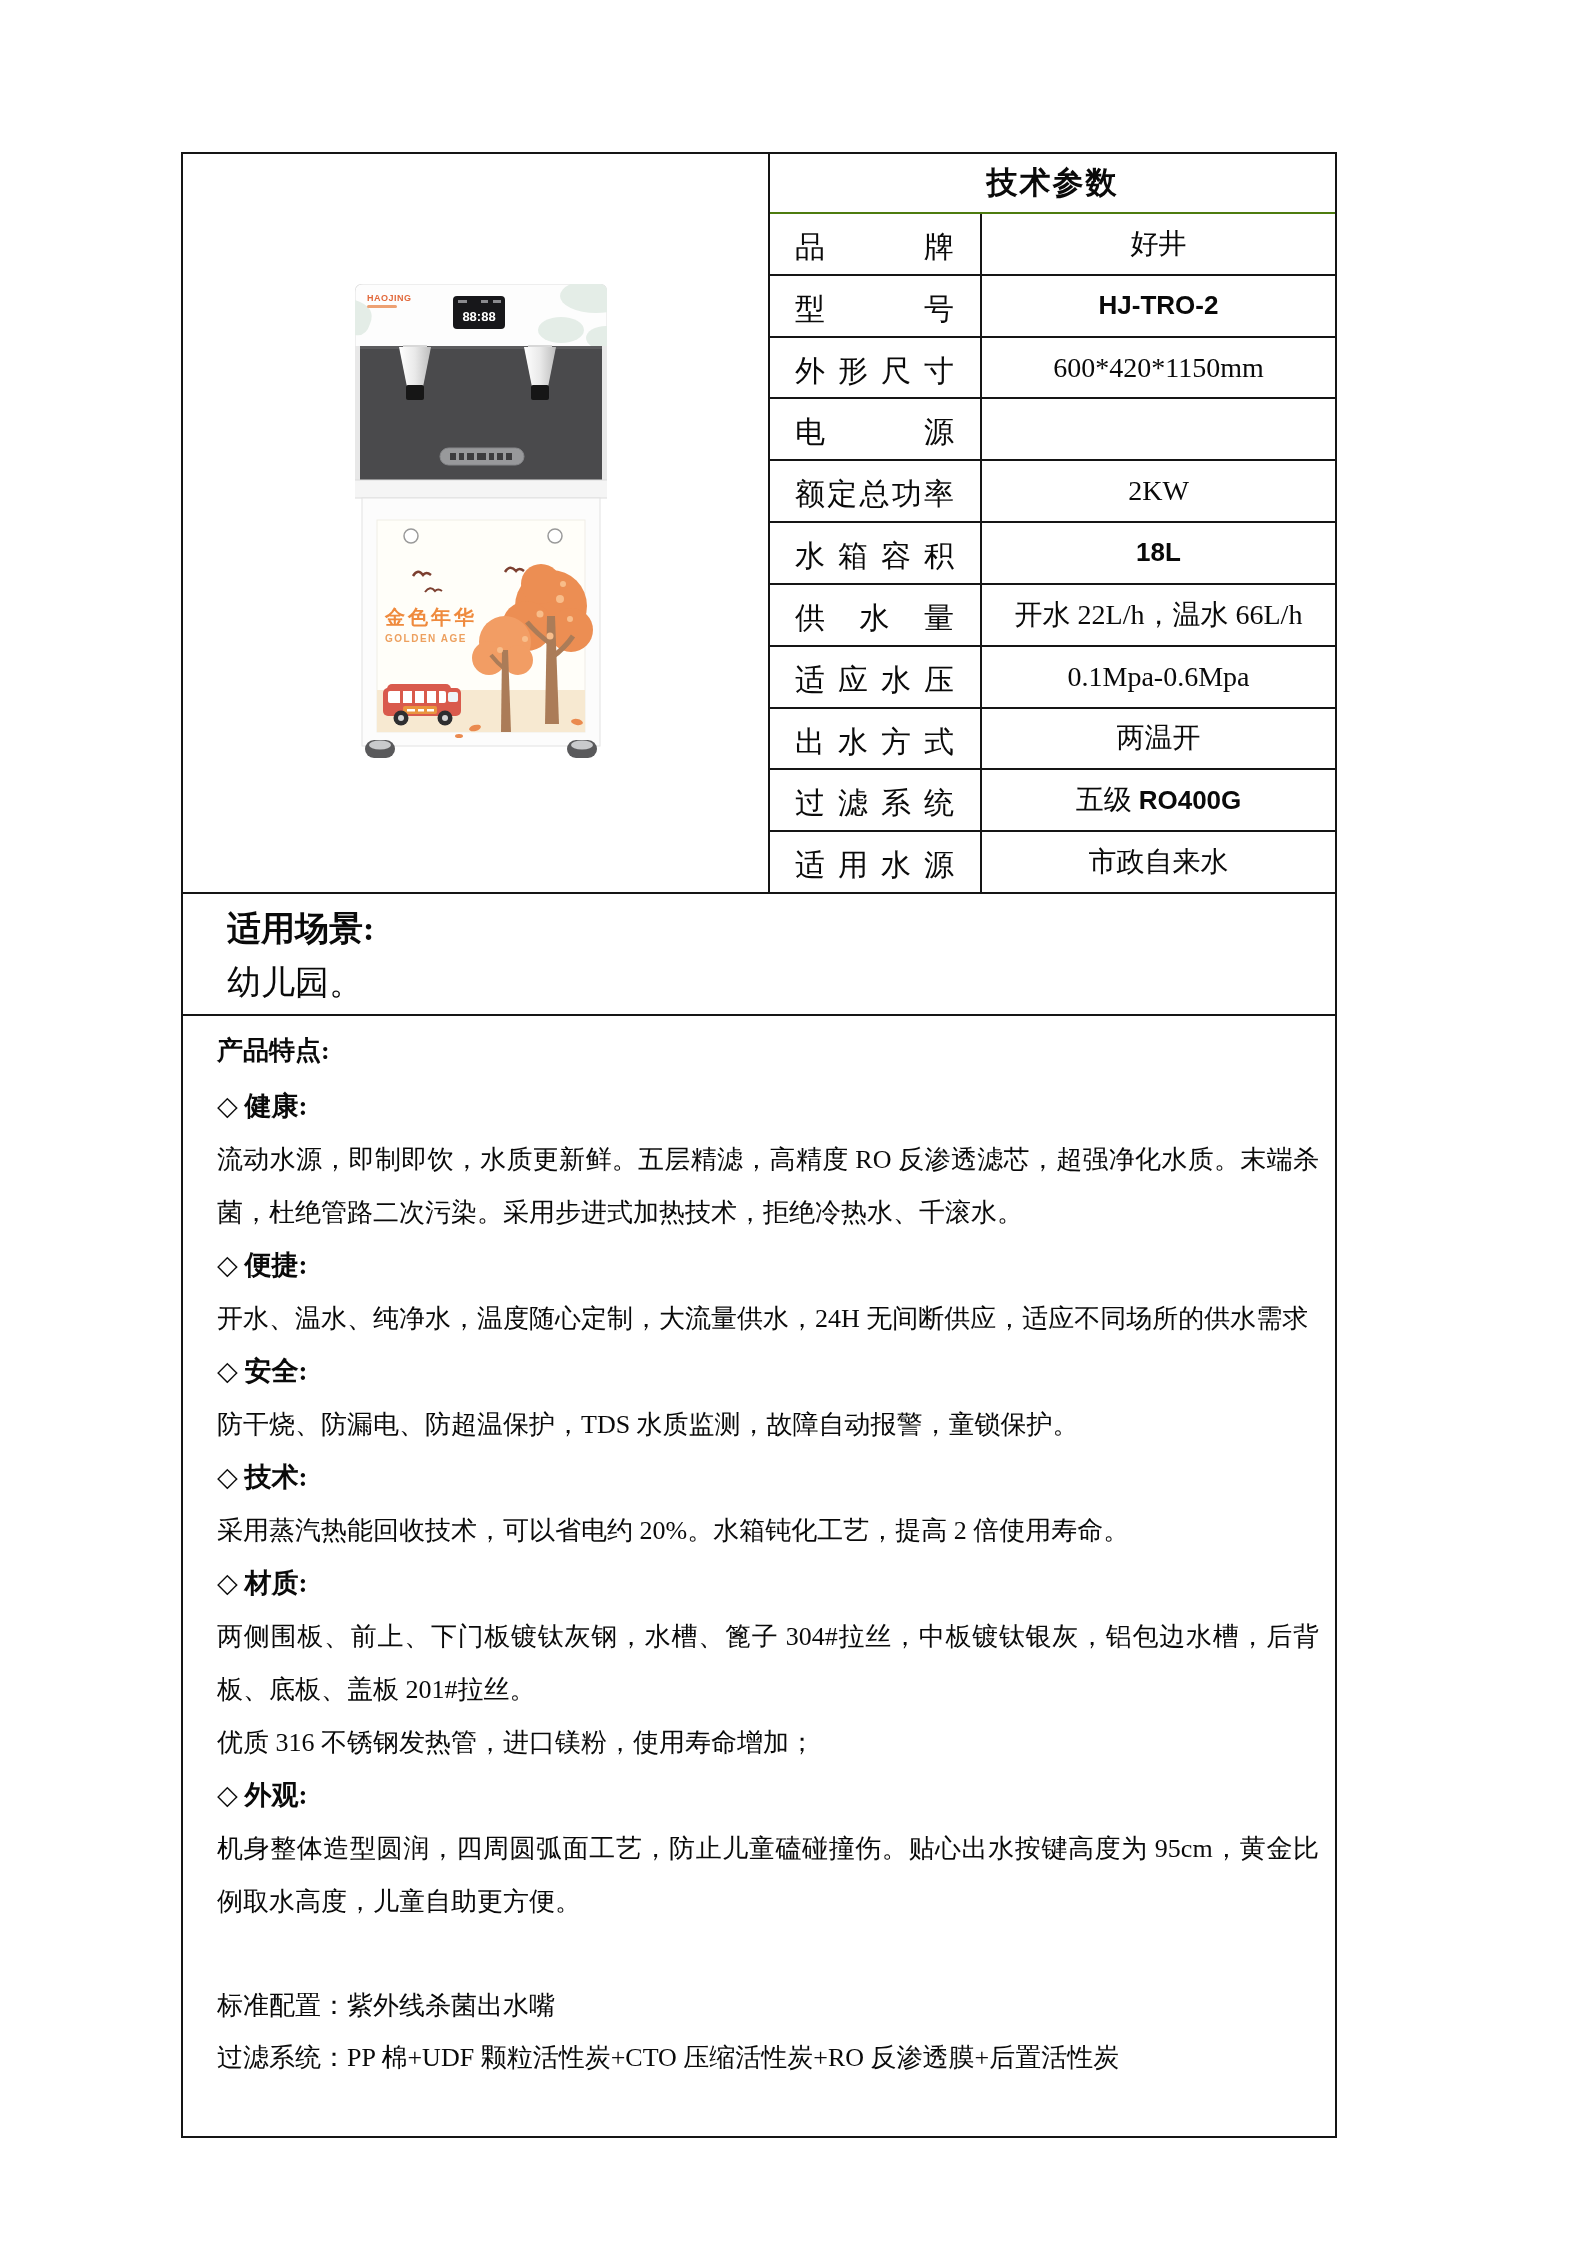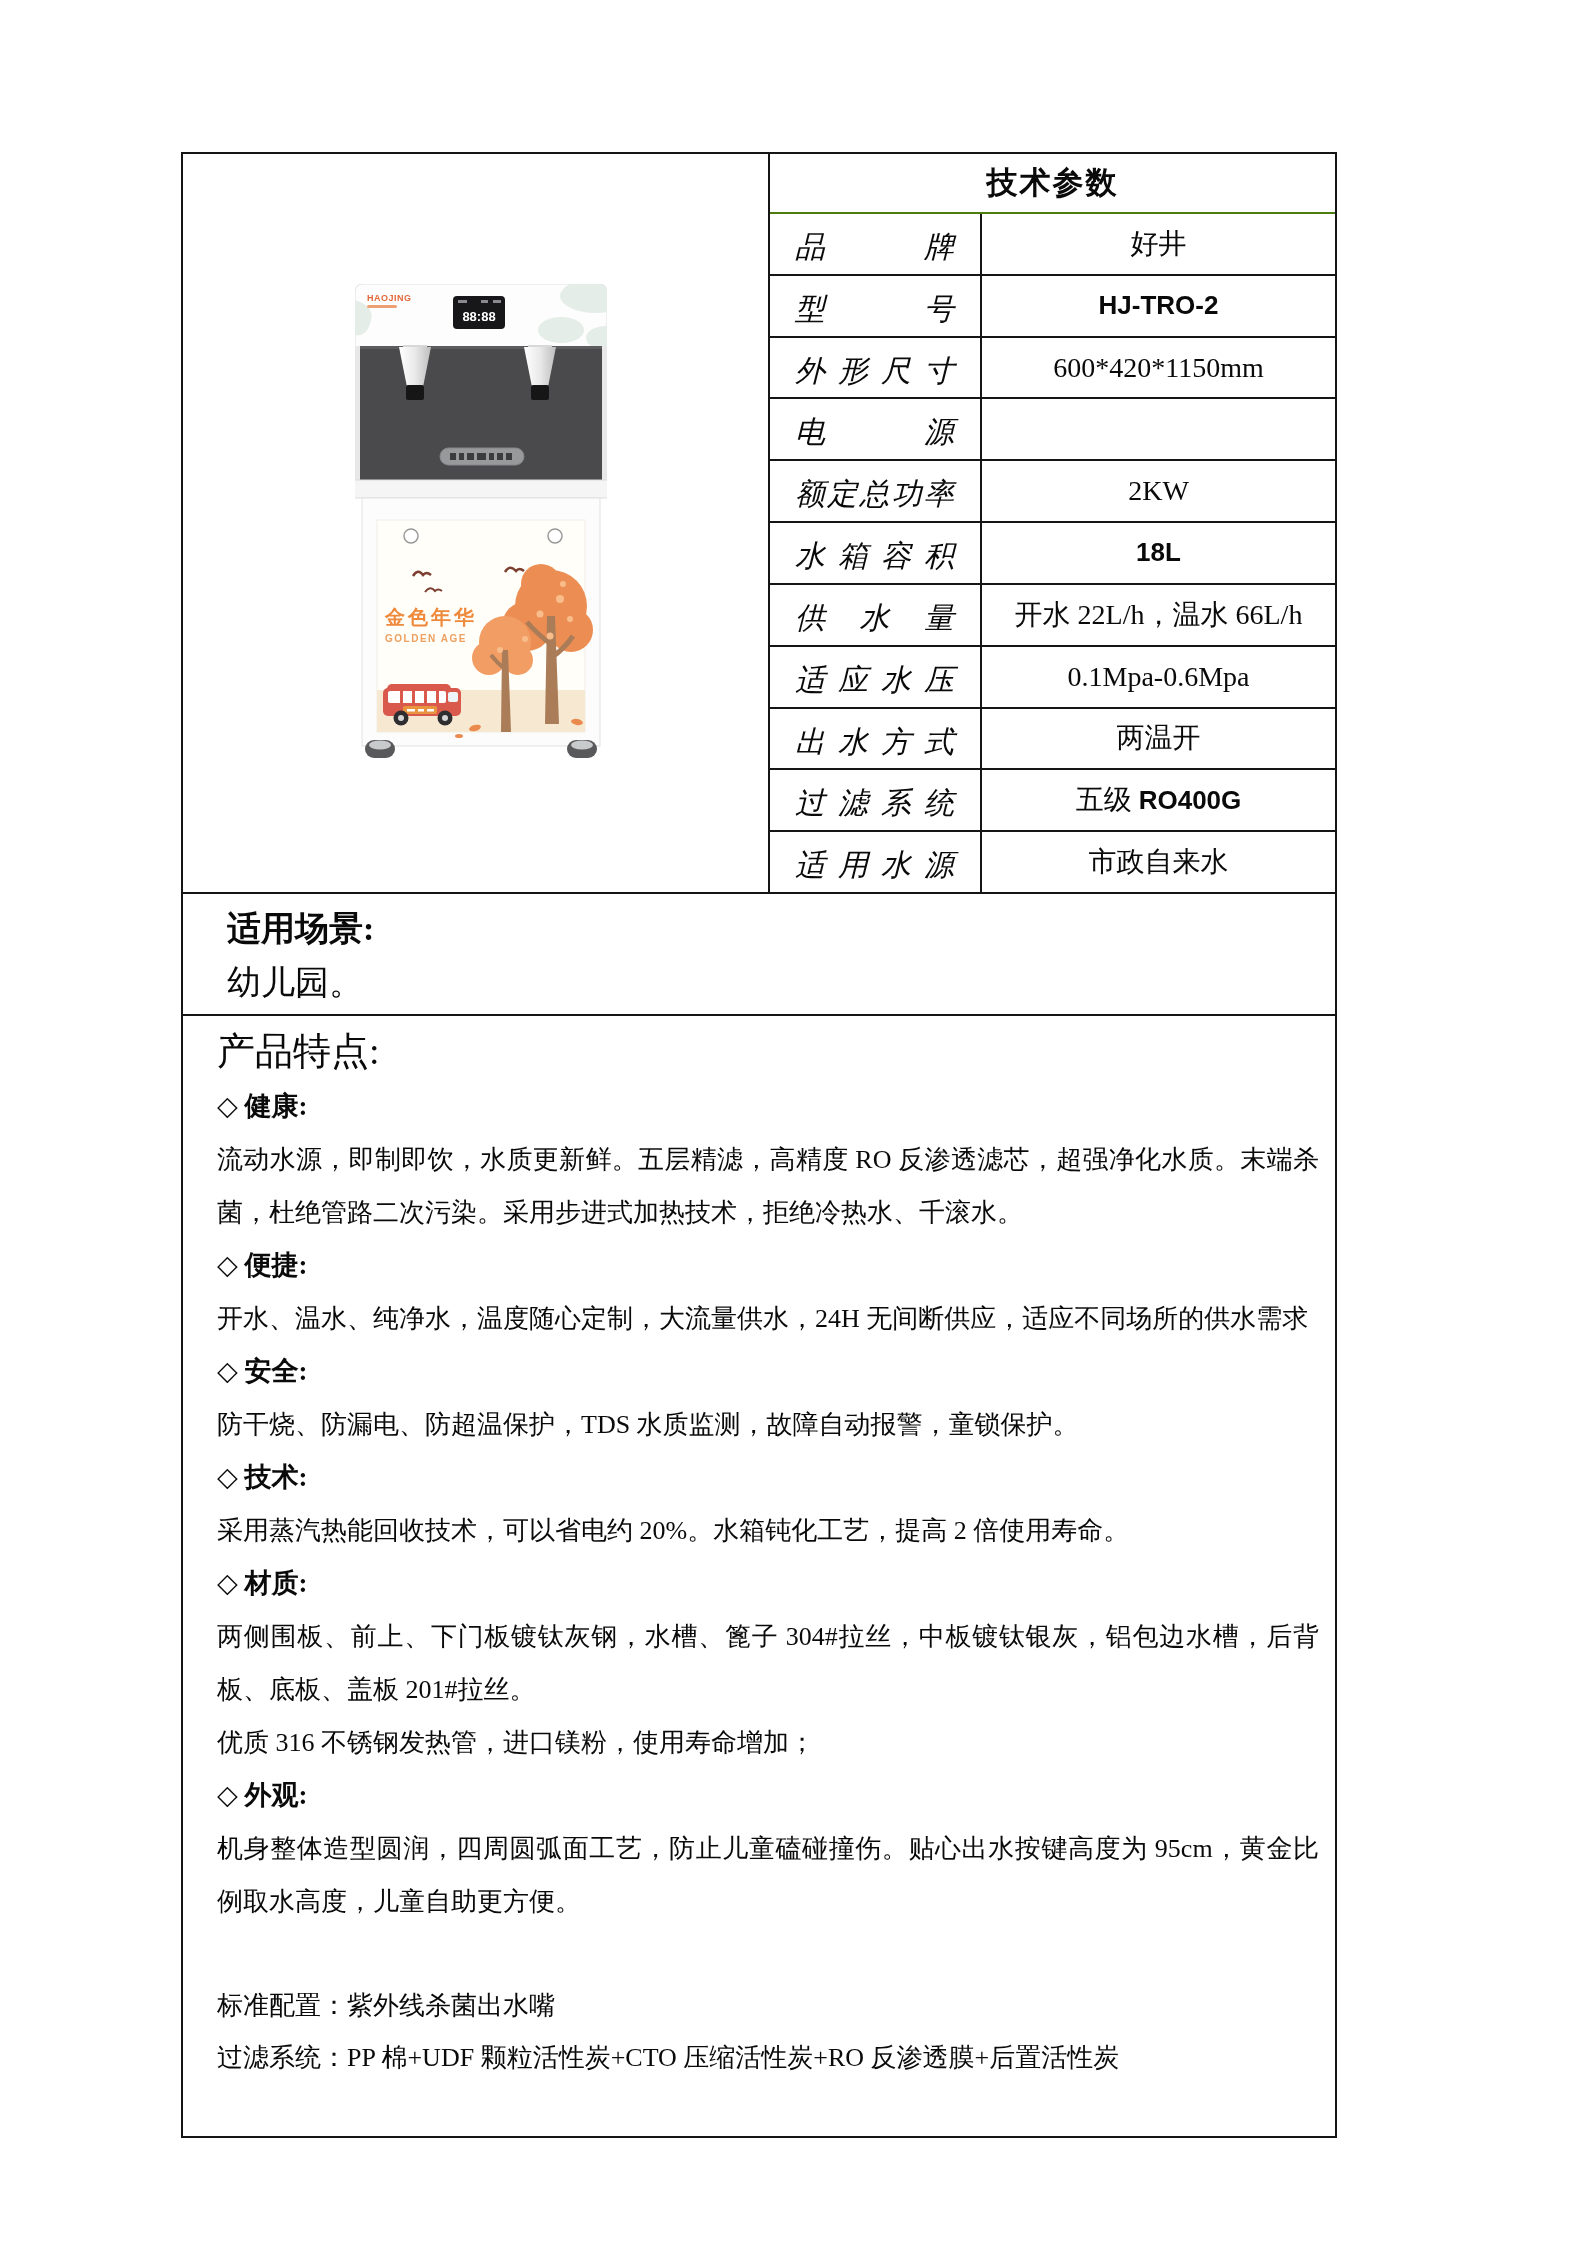--- a/index.html
+++ b/index.html
@@ -15,33 +15,33 @@
   
   .spec{display:flex;height:742px;}
   .img-cell{width:587px;border-right:2px solid #151515;position:relative;box-sizing:border-box;}
   .params{flex:1;display:flex;flex-direction:column;}
   .thead{height:58px;border-bottom:2px solid #4d7c0f;display:flex;align-items:center;justify-content:center;
          font-weight:bold;font-size:31px;letter-spacing:2px;}
   .trow{flex:1 1 0;display:flex;border-bottom:2px solid #151515;min-height:0;}
   .trow:last-child{border-bottom:none;}
   .tname{width:212px;border-right:2px solid #151515;box-sizing:border-box;
          padding:13px 25px 0 25px;font-size:30px;
-         text-align:justify;text-align-last:justify;letter-spacing:1px;font-style:italic;}
+         text-align:justify;text-align-last:justify;letter-spacing:1px;}
   .tval{flex:1;display:flex;align-items:center;justify-content:center;font-size:28px;}
   .tval span{white-space:pre;}
   .tval .sans{font-family:"Liberation Sans","DejaVu Sans",sans-serif;font-weight:700;font-size:26px;}
 
   
   .scenario{height:122px;padding:6px 16px 0 44px;overflow:hidden;}
   .sc-head{margin:0;font-size:34px;font-weight:bold;line-height:58px;}
   .sc-text{margin:0;font-size:34px;line-height:50px;}
 
   
   .features{height:1122px;padding:6px 16px 0 34px;overflow:hidden;}
-  .pf-title{margin:0;font-size:38px;font-weight:normal;line-height:58px;}
+  .pf-title{margin:0;font-size:26px;font-weight:bold;line-height:58px;}
   .feat-h{margin:0;font-size:27px;font-weight:bold;line-height:53px;}
   .feat-b{margin:0;font-size:26px;line-height:53px;text-align:justify;}
   .spacer{height:52px;}
   .footer-line{margin:0;font-size:26px;line-height:52px;}
 
   
   .machine{position:absolute;left:172px;top:130px;width:252px;height:482px;}
 </style>
 </head>
 <body>

